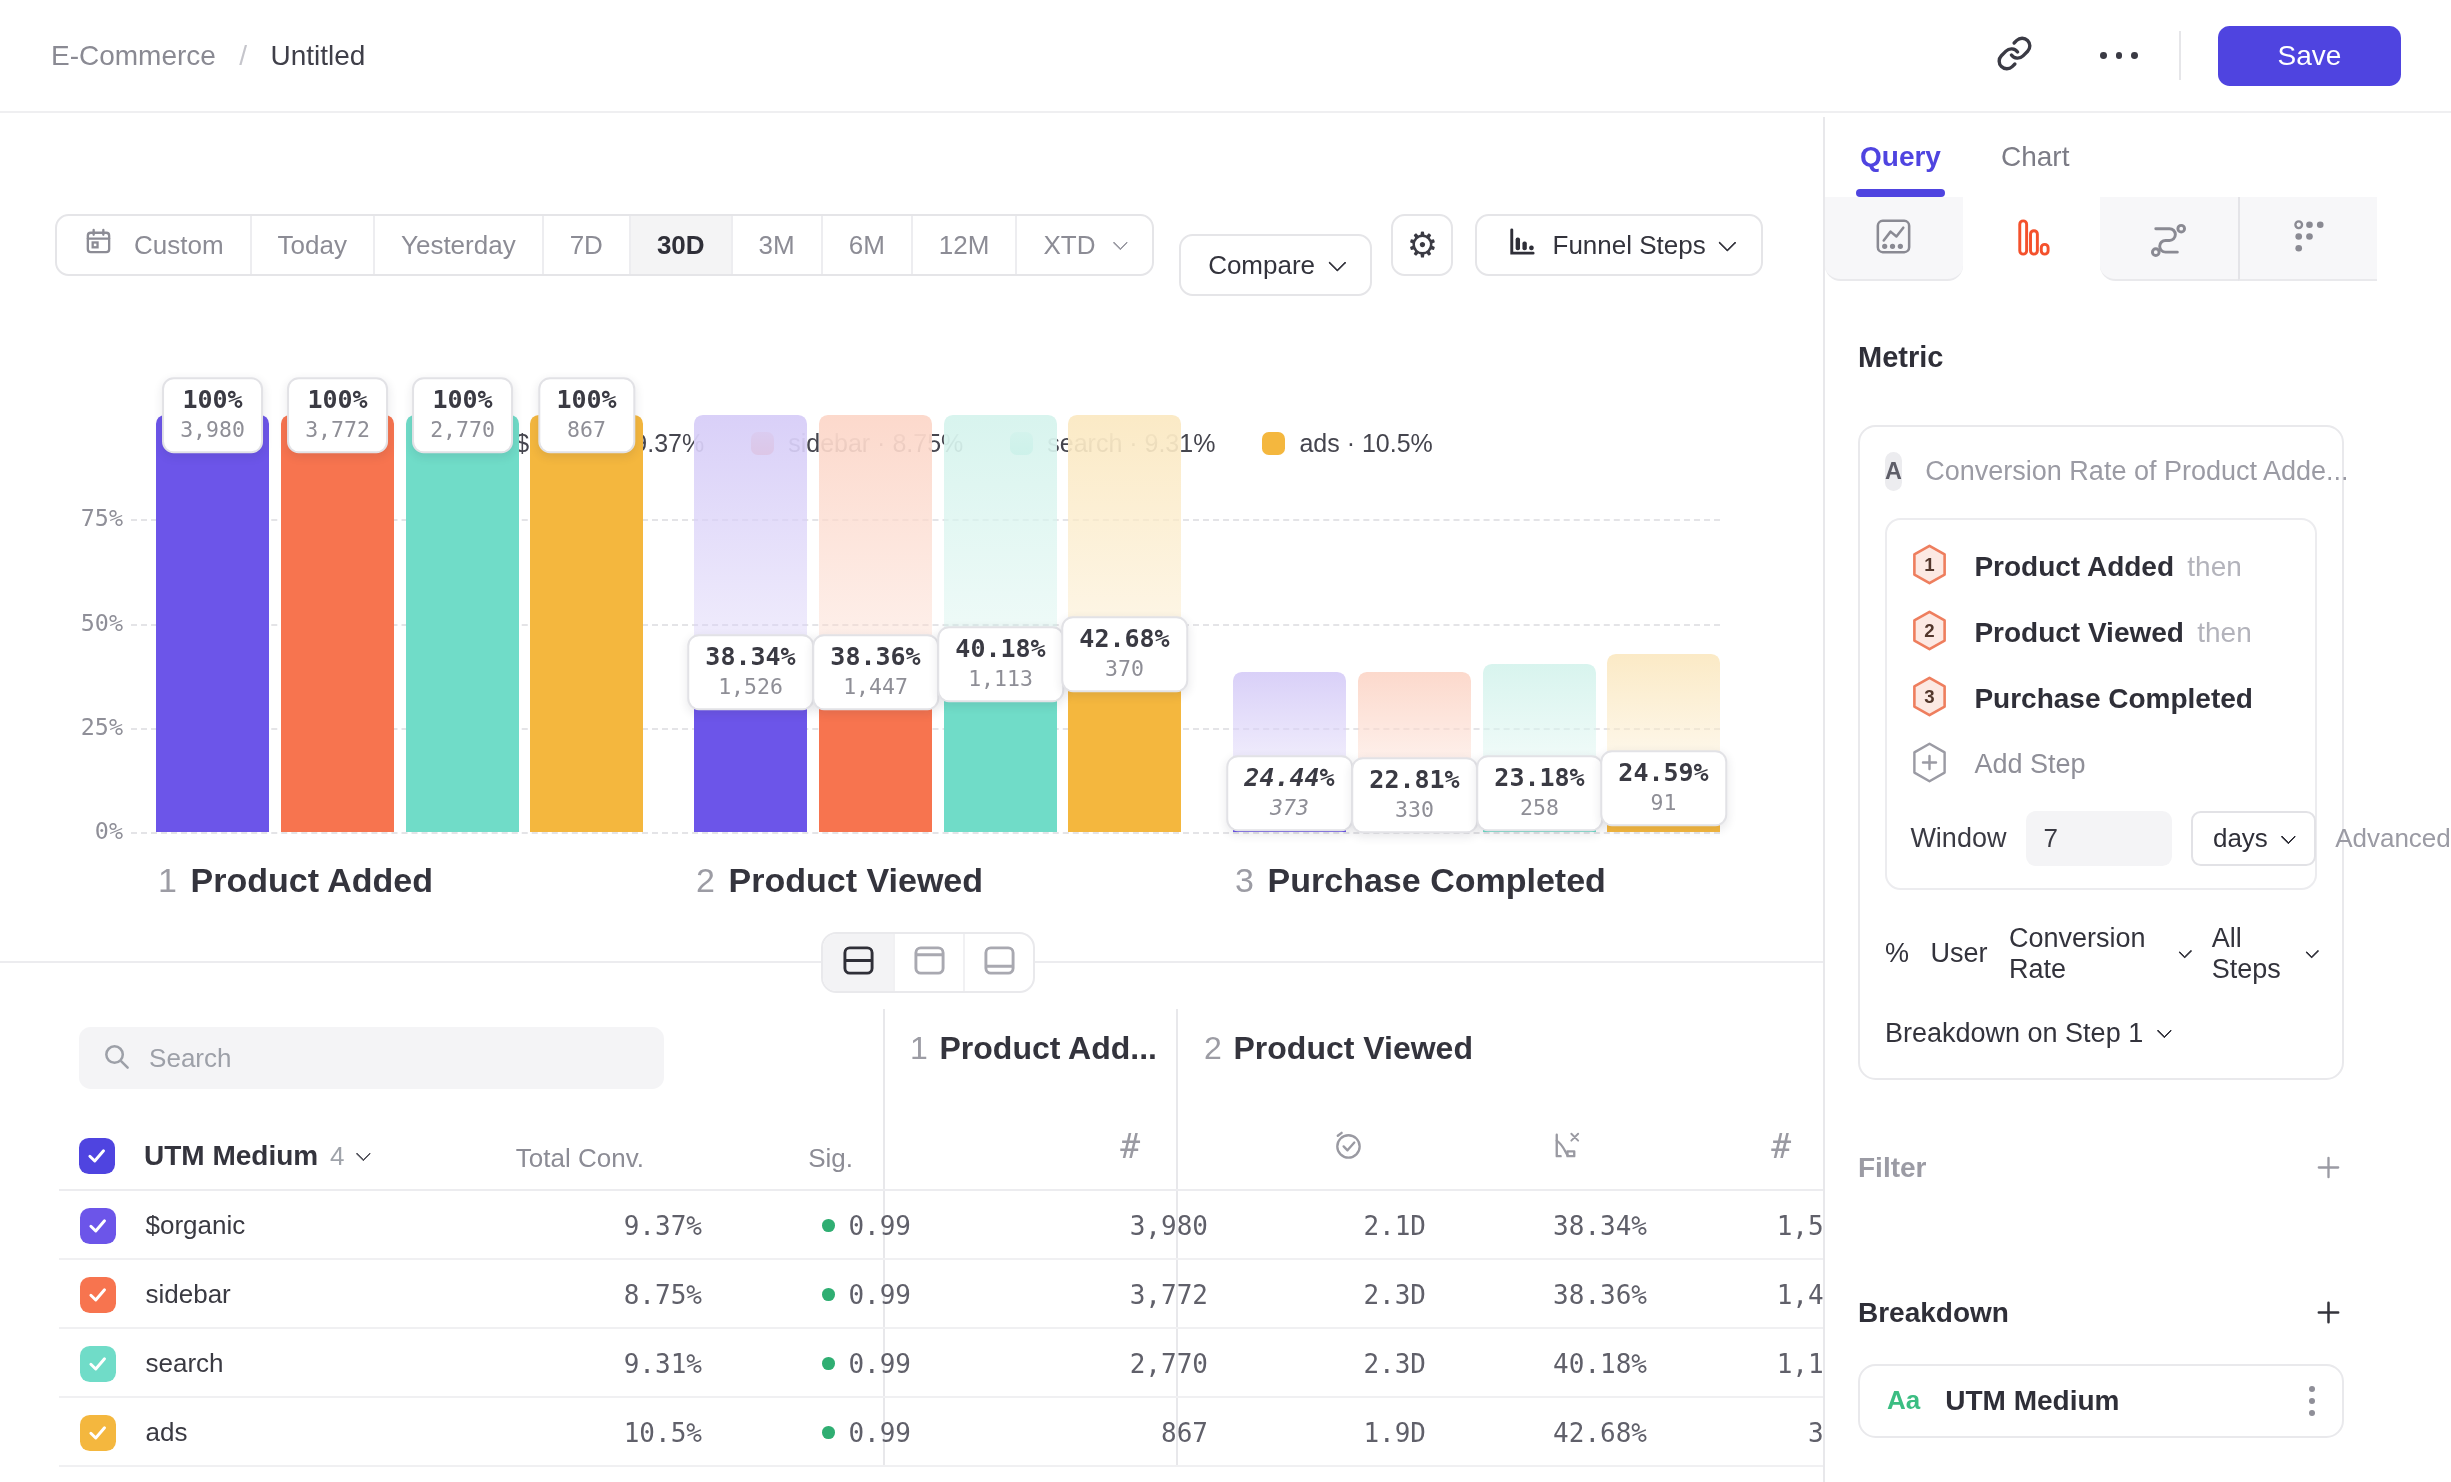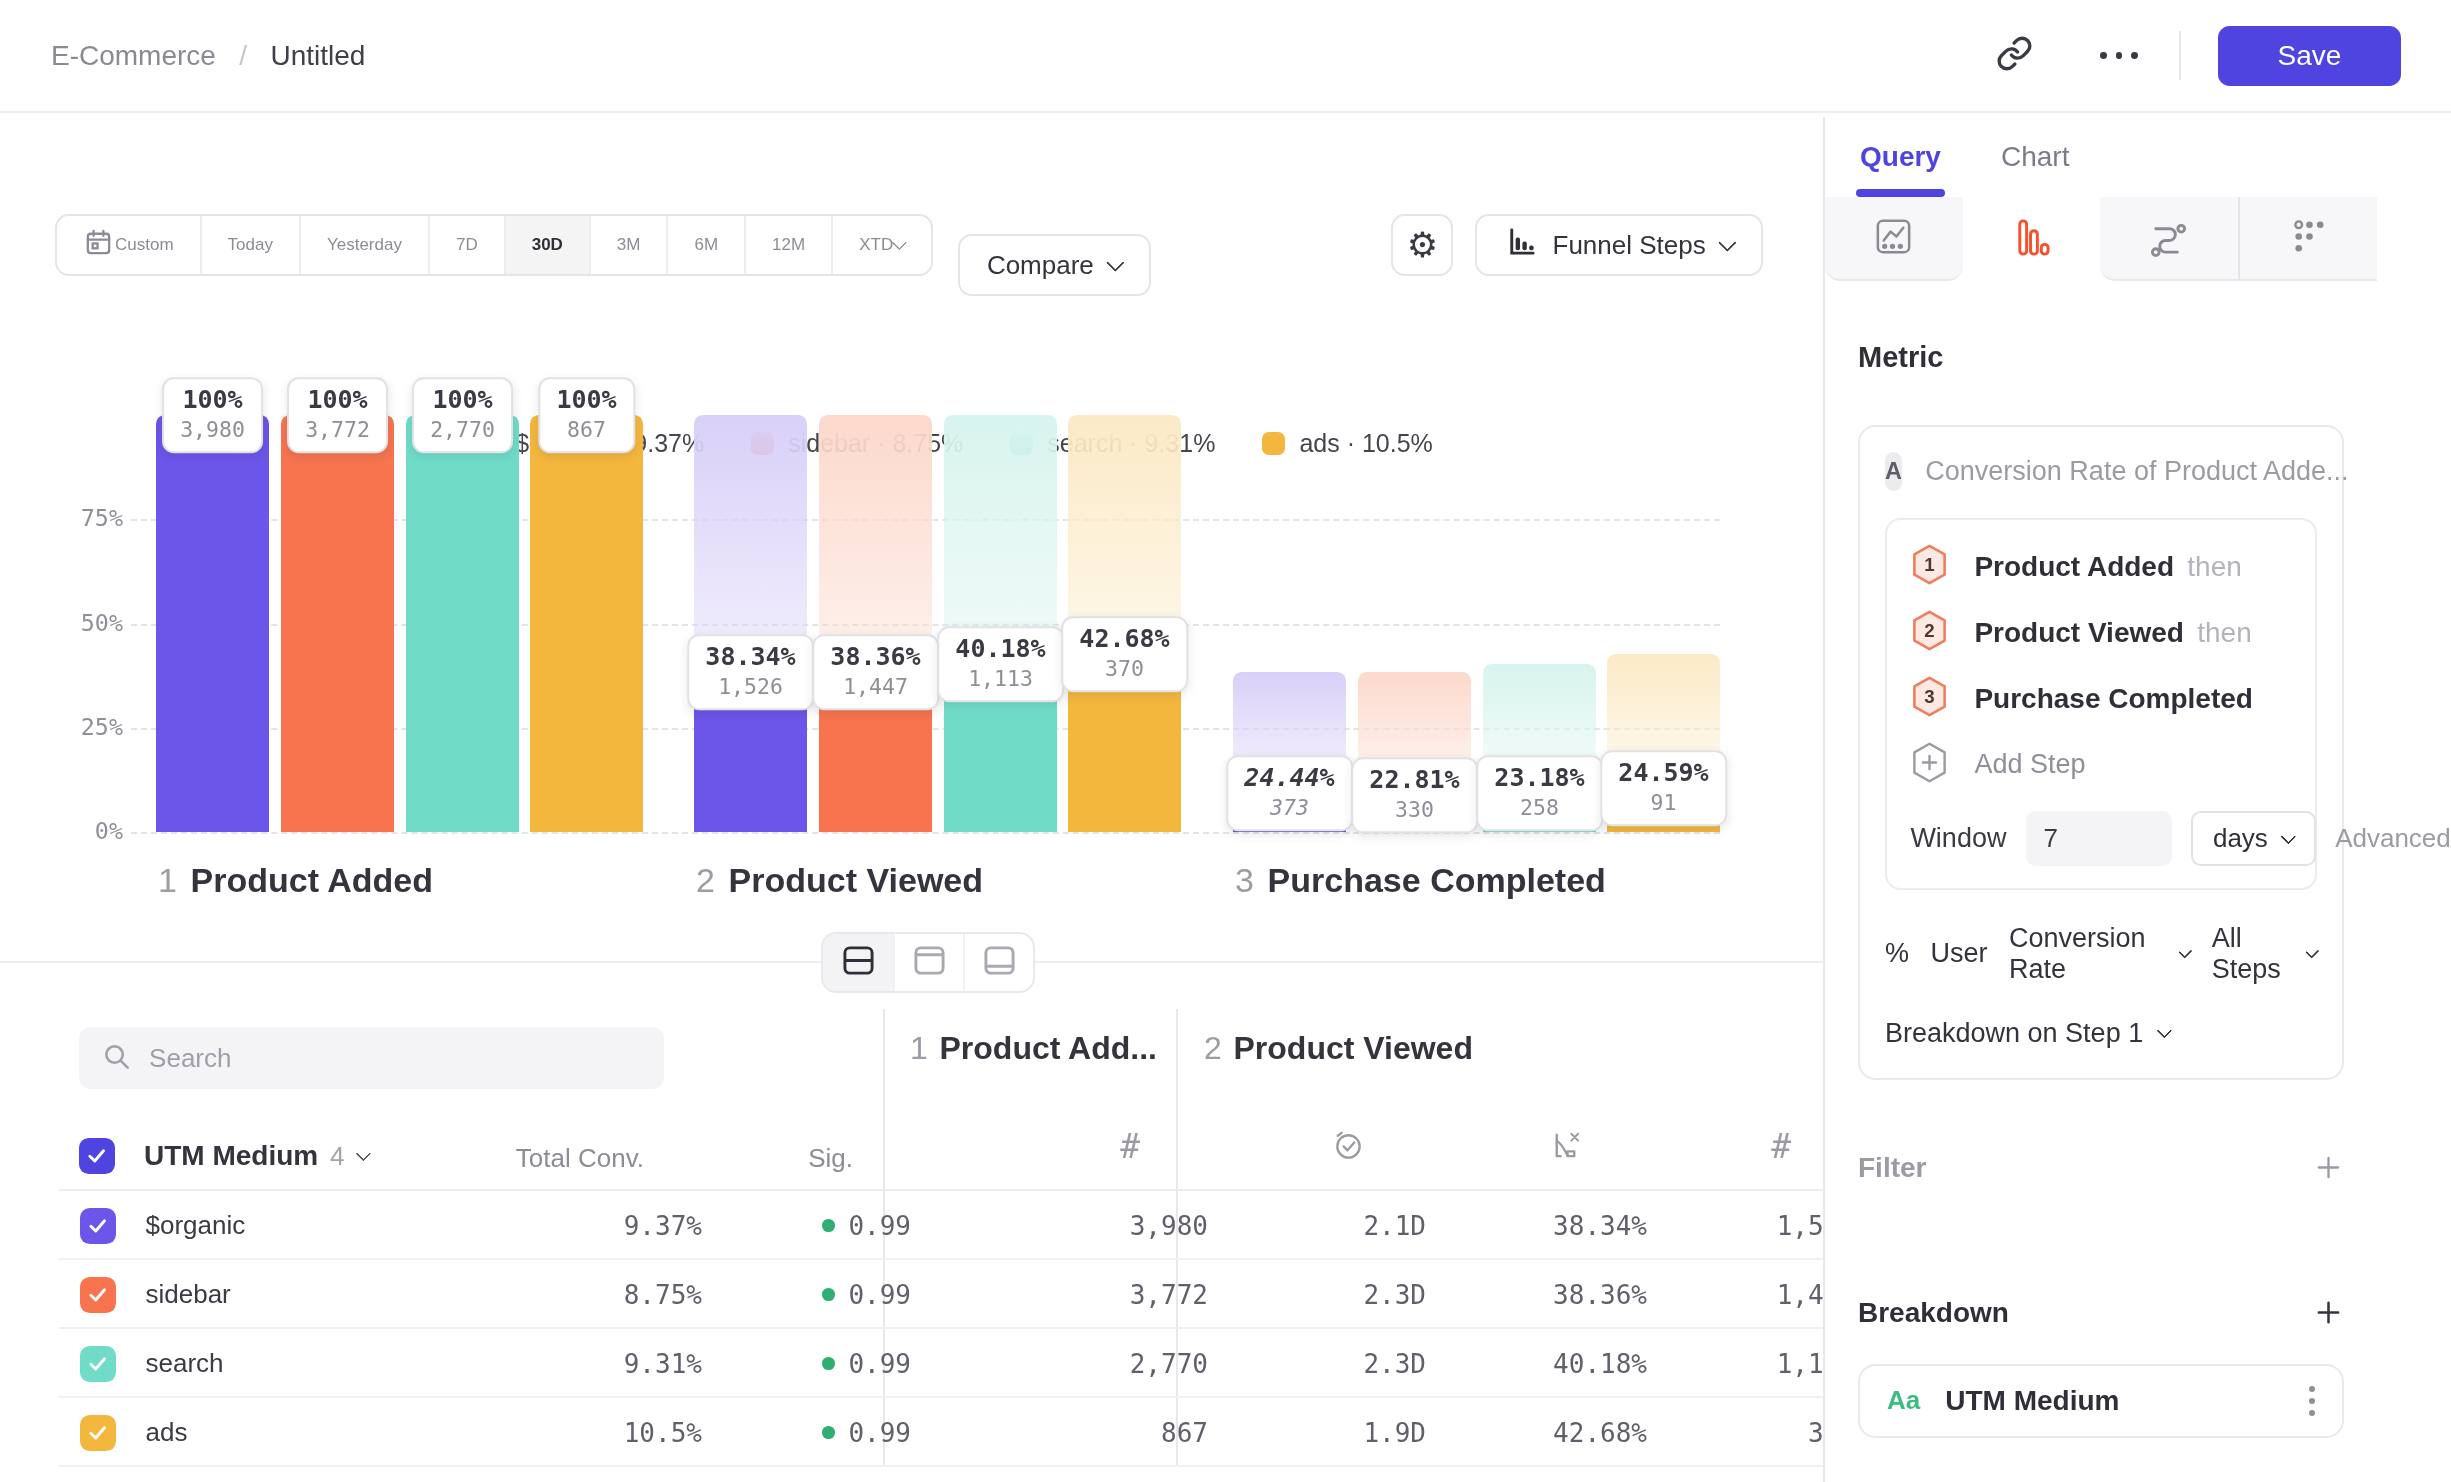--- a/index.html
+++ b/index.html
@@ -23,21 +23,21 @@
               border:none; border-radius:11.7px; display:flex; align-items:center; justify-content:center; cursor:pointer; }
 
   
   .workspace { position:absolute; top:113px; left:0; width:2452px; height:1369px; }
   .main { position:absolute; top:0; left:0; width:1823px; height:1369px; background:#fff; }
   .sidebar { position:absolute; top:4px; left:1823px; width:554px; height:1369px; border-left:2px solid #E8E8EB; background:#fff; }
 
   
   .toolbar { position:absolute; top:101px; left:55px; right:60px; height:62px; display:flex; align-items:center; }
   .ranges { display:flex; height:62px; border:2px solid #E5E5E8; border-radius:13.7px; overflow:hidden; background:#fff; }
-  .range { display:flex; align-items:center; gap:1px; padding:11px 26px; font-size:17px; color:#8C8C95;
+  .range { display:flex; align-items:center; gap:20px; padding:11px 26px; font-size:26px; color:#8C8C95;
            border-left:2px solid #EDEDF0; cursor:pointer; white-space:nowrap; }
   .range:first-child { border-left:none; }
   .range.active { background:#F4F4F5; color:#2F2F38; font-weight:600; }
   .btn { height:62px; border:2px solid #E5E5E8; border-radius:13.7px; background:#fff; display:flex; align-items:center;
          gap:15.6px; padding:0 27px; font-size:26px; color:#33333C; font-weight:500; cursor:pointer; }
   .compare { margin-left:25px;margin-top:40px; }
   .tool-spacer { flex:1; }
   .gear-btn { width:62px; padding:0; justify-content:center; font-size:35px; color:#3A3A43; margin-right:21.5px; }
   .chev { display:inline-block; width:12.7px; height:12.7px; border-right:2.9px solid currentColor; border-bottom:2.9px solid currentColor;
           transform:rotate(45deg) translate(-2px,-2px); border-radius:1px; }

